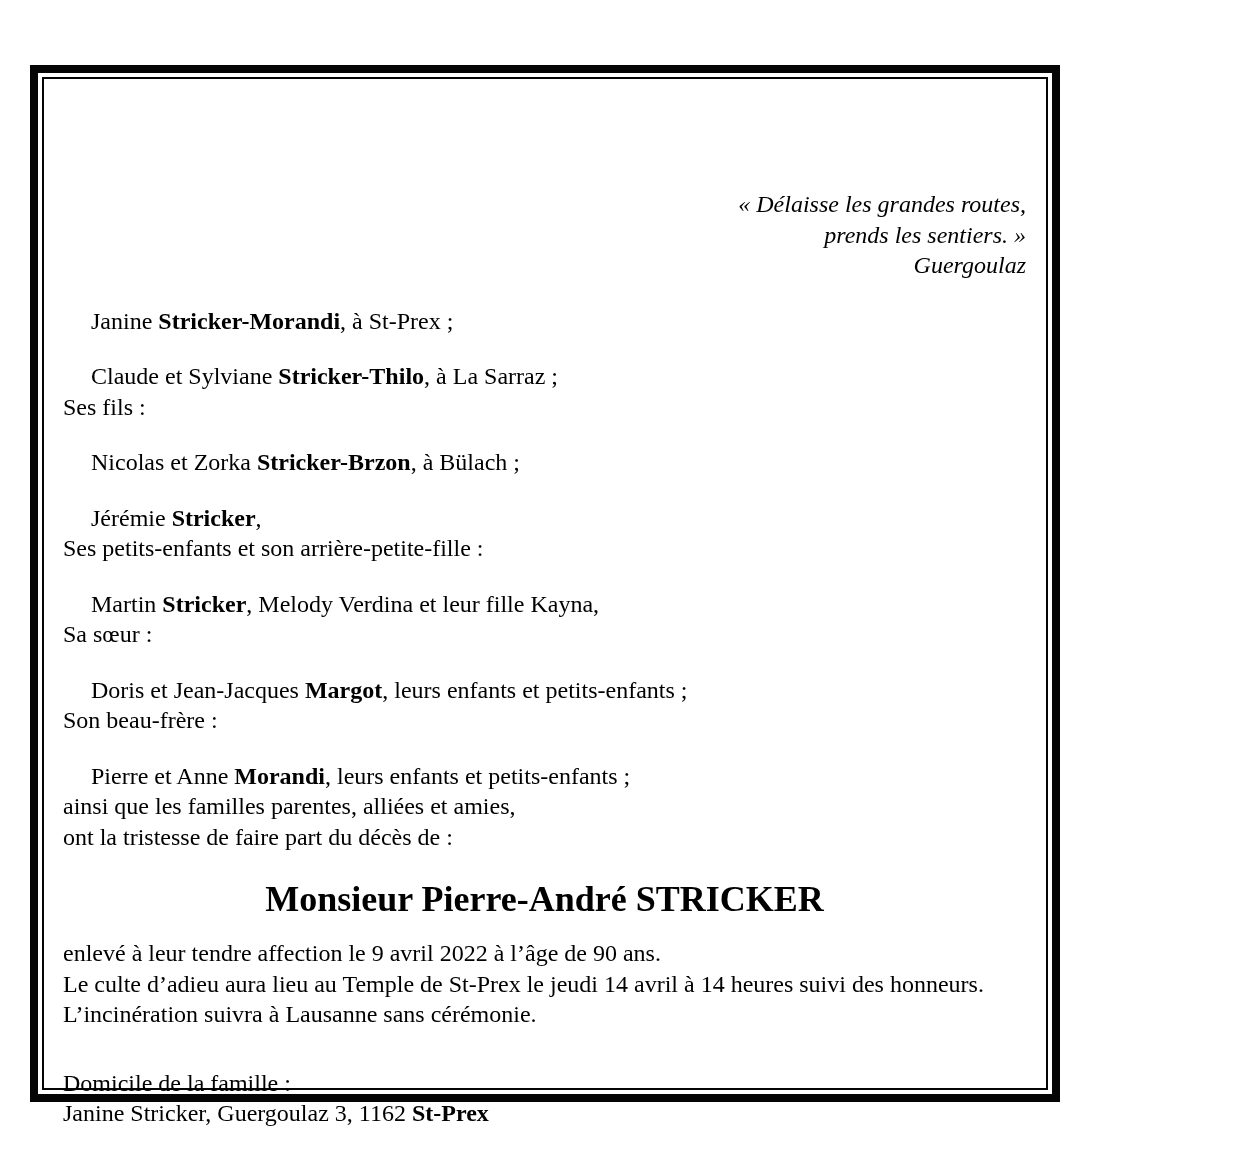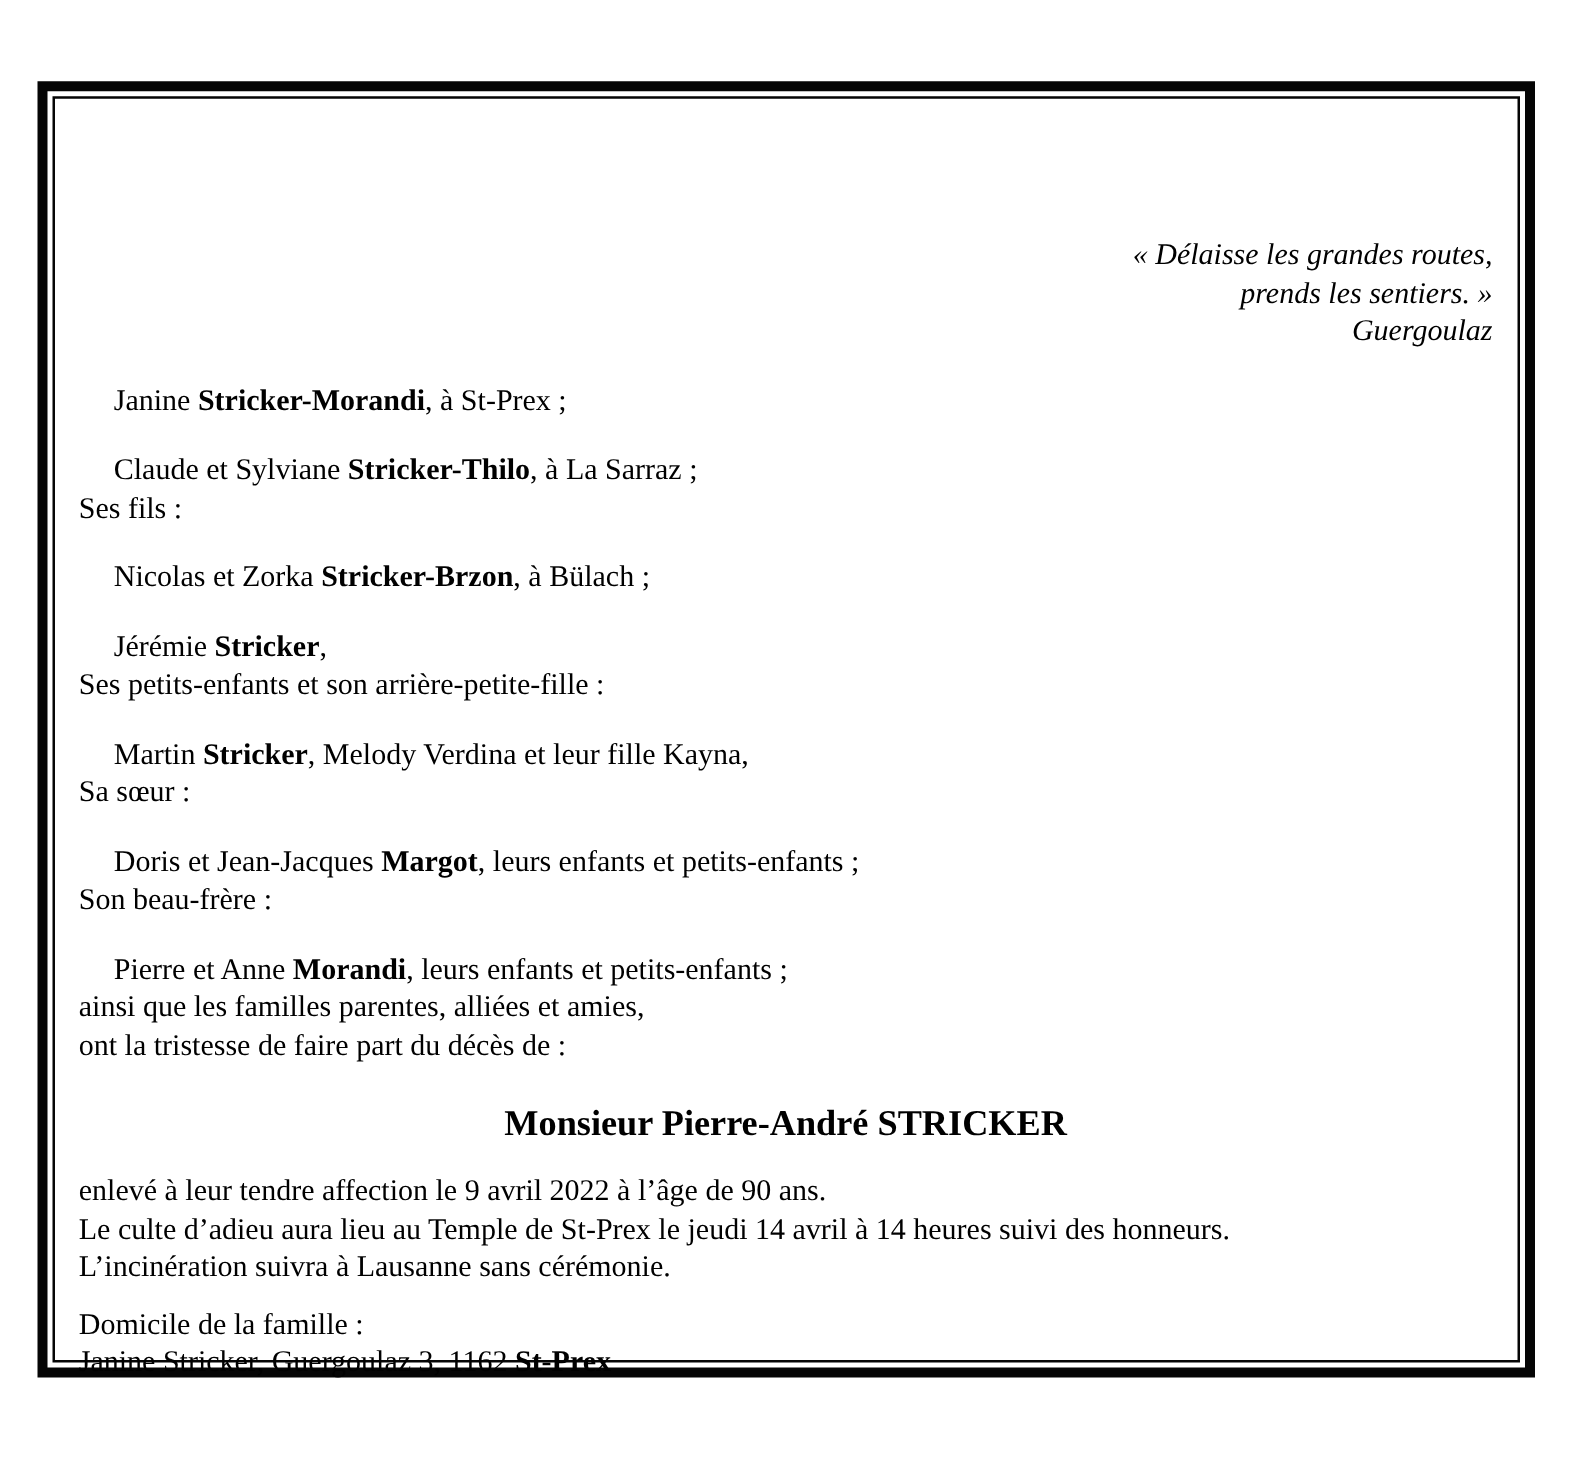--- a/index.html
+++ b/index.html
@@ -7,21 +7,21 @@
     width: 1256px; height: 1172px;
     background: #ffffff;
     color: #000000;
     font-family: "Liberation Serif", serif;
     position: relative;
     overflow: hidden;
   }
   .frame {
     position: absolute;
     left: 30px; top: 65px;
-    width: 1198px; height: 1037px;
+    width: 1030px; height: 1037px;
     box-sizing: border-box;
     border: 8px solid #050505;
     padding: 4px;
   }
   .frame-inner {
     width: 100%; height: 100%;
     box-sizing: border-box;
     border: 2px solid #050505;
     padding: 110px 20px 0 19px;
   }
@@ -33,25 +33,25 @@
   }
   .line {
     font-size: 24px;
     line-height: 30.5px;
   }
   .indent { padding-left: 28px; margin-top: 25px; }
   .b { font-weight: bold; }
   .deceased-title {
     text-align: center;
     font-weight: bold;
-    font-size: 29px;
+    font-size: 36px;
     line-height: 36px;
     margin: 29px 0 21px 0;
   }
-  .domicile-block { margin-top: 15px; }
+  .domicile-block { margin-top: 38px; }
 </style>
 </head>
 <body>
 
 <div class="frame">
   <div class="frame-inner">
 
     <div class="quote-block">
       <div class="line"><span>« Délaisse les grandes routes,</span></div>
       <div class="line"><span>prends les sentiers. »</span></div>

